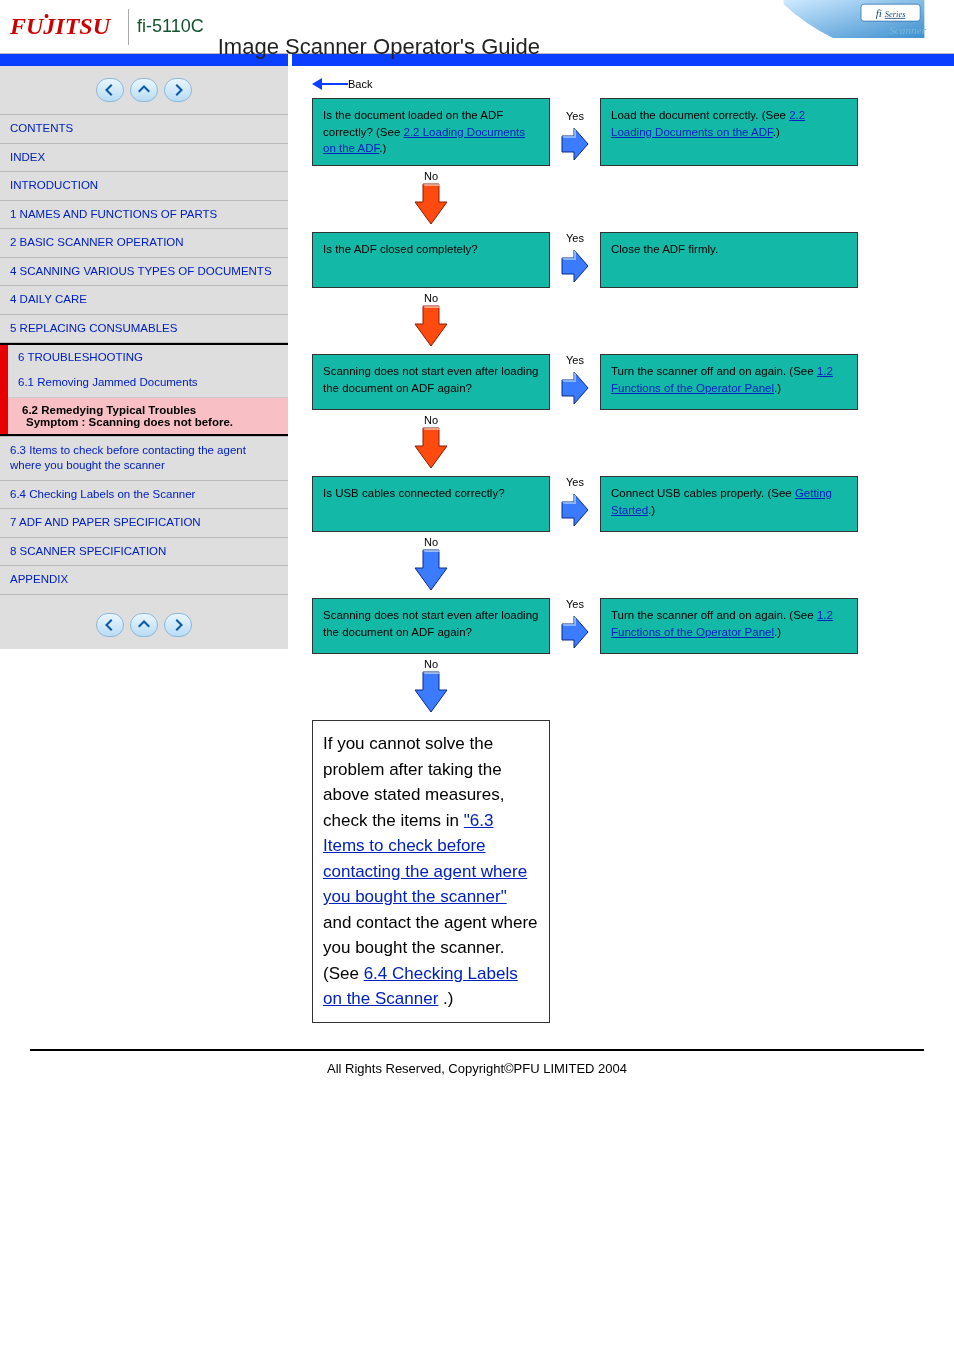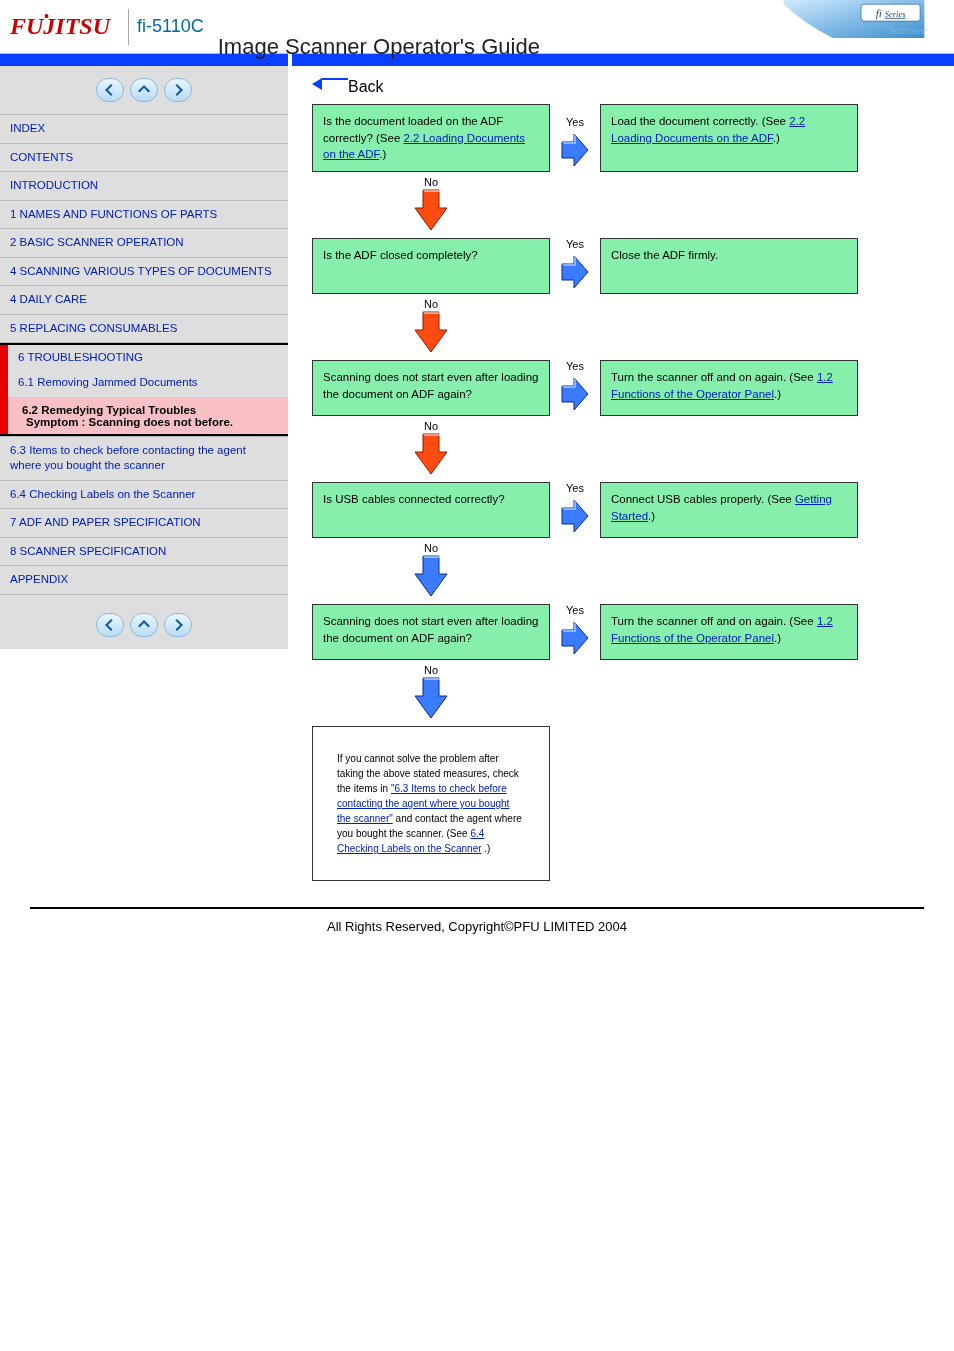--- a/index.html
+++ b/index.html
@@ -4,21 +4,21 @@
 <style>
   * { box-sizing: border-box; margin: 0; padding: 0; }
   body { font-family: Arial, "Helvetica Neue", sans-serif; background: #fff; color: #000; width: 954px; }
   a { cursor: pointer; }
 
   
   .header { display: flex; align-items: center; height: 54px; border-bottom: 1px solid #bbb; position: relative; }
   .logo { color: #cc0000; font-weight: bold; font-style: italic; font-size: 24px; padding: 0 10px; position: relative; font-family: "Times New Roman", serif; }
   .logo .dot { position: absolute; top: -4px; left: 44px; color: #cc0000; font-size: 14px; }
   .vdiv { width: 1px; height: 36px; background: #aaa; margin: 0 8px; }
-  .model { font-size: 18px; color: #0369a1; margin-right: 14px; }
+  .model { font-size: 18px; color: #14532d; margin-right: 14px; }
   .title { font-size: 22px; color: #222; margin-top: 41px; }
   .series-badge { position: absolute; right: 0; top: 0; width: 200px; height: 38px; }
   .series-badge svg { width: 100%; height: 100%; }
 
   
   .main { display: flex; align-items: flex-start; }
   .sidebar { width: 288px; flex: 0 0 288px; background: #dedede; }
   .content { flex: 1; padding: 0 0 10px 0; }
 
   
@@ -37,34 +37,34 @@
   .side-chapter { display: flex; border-top: 2px solid #000; border-bottom: 2px solid #000; }
   .chap-tab { width: 8px; background: #e80000; }
   .chap-body { flex: 1; }
   .chap-title { font-size: 11.5px; color: #0020c0; padding: 6px 10px; background: #dedede; }
   .chap-title a { color: #0020c0; text-decoration: none; }
   .chap-sel { font-size: 11.5px; color: #000; background: #f8c0c4; padding: 6px 10px 6px 14px; border-top: 1px solid #ccc; font-weight: bold; }
   .side-footer { padding-bottom: 6px; }
 
   
   .flow-area { padding-left: 24px; padding-top: 8px; }
-  .flow-head { display: flex; gap: 0; margin: 4px 0 8px 0; font-size: 16px; color: #000; }
+  .flow-head { display: flex; align-items: center; gap: 0; margin: 4px 0 8px 0; font-size: 11px; color: #000; }
   .flow-head .tri { width: 0; height: 0; border-top: 6px solid transparent; border-bottom: 6px solid transparent; border-right: 10px solid #0a3fff; }
   .flow-head .line { width: 26px; height: 2px; background: #0a3fff; }
 
   .flow-row { display: flex; align-items: stretch; gap: 10px; }
-  .q-box, .a-box { border: 1px solid #333; padding: 8px 10px; font-size: 11.5px; line-height: 1.45; background: #86efac; }
+  .q-box, .a-box { border: 1px solid #333; padding: 8px 10px; font-size: 11.5px; line-height: 1.45; background: #14b8a6; }
   .q-box { width: 238px; }
   .a-box { width: 258px; }
   .a-box a, .q-box a { color: #0020c0; text-decoration: underline; }
   .side-arrow { display: flex; align-items: flex-end; justify-content: center; width: 30px; }
 
   .down-arrow-wrap { display: flex; width: 238px; justify-content: center; margin: 4px 0; }
 
-  .final-box { border: 1px solid #333; width: 238px; padding: 24px; font-size: 10px; line-height: 1.5; }
+  .final-box { border: 1px solid #333; width: 238px; padding: 10px; font-size: 17px; line-height: 1.5; }
   .final-box a { color: #0020c0; text-decoration: underline; }
 
   .footer-line { border-top: 2px solid #000; margin: 16px 30px 0 30px; }
   .copyright { text-align: center; font-size: 13px; padding: 10px 0 30px 0; }
 
   .arrow-svg { display:block; }
 </style>
 </head>
 <body>
 
@@ -109,22 +109,22 @@
           </svg>
       </div>
       <div class="nav-pill">
         <svg viewBox="0 0 16 16">
             <path d="M6 2 L12 8 L6 14" fill="none" stroke="#0b5aa8" stroke-width="2.4"></path>
           </svg>
       </div>
     </div>
 
     <div class="side-section">
+      <div class="side-item"><a>CONTENTS</a></div>
       <div class="side-item"><a>INDEX</a></div>
-      <div class="side-item"><a>CONTENTS</a></div>
       <div class="side-item"><a>INTRODUCTION</a></div>
       <div class="side-item"><a>1 NAMES AND FUNCTIONS OF PARTS</a></div>
       <div class="side-item"><a>2 BASIC SCANNER OPERATION</a></div>
       <div class="side-item"><a>4 SCANNING VARIOUS TYPES OF DOCUMENTS</a></div>
       <div class="side-item"><a>4 DAILY CARE</a></div>
       <div class="side-item"><a>5 REPLACING CONSUMABLES</a></div>
     </div>
 
     <div class="side-chapter">
       <div class="chap-tab"></div>

